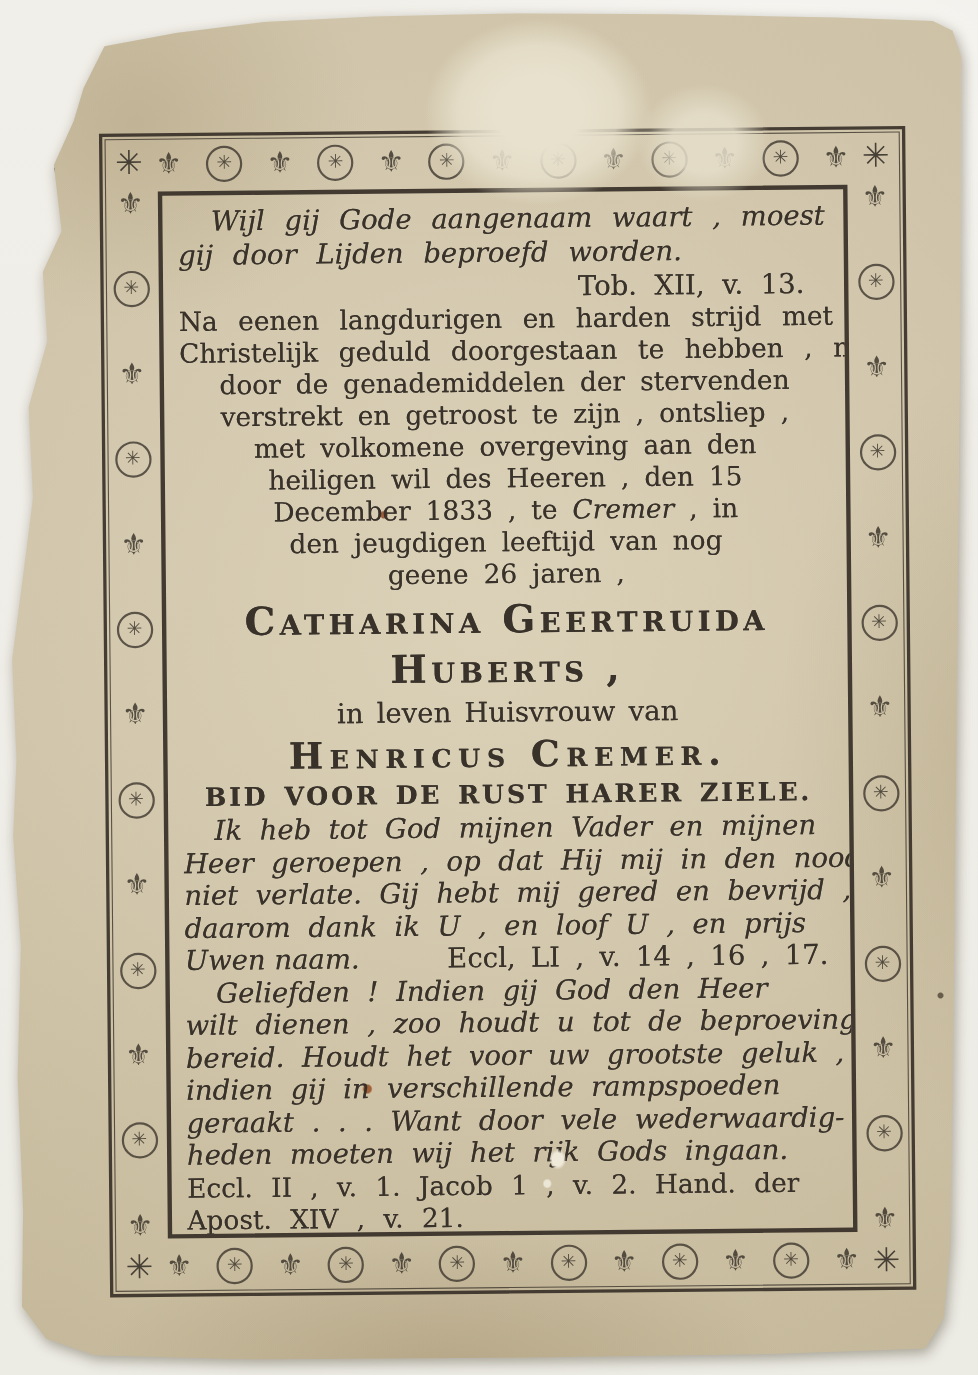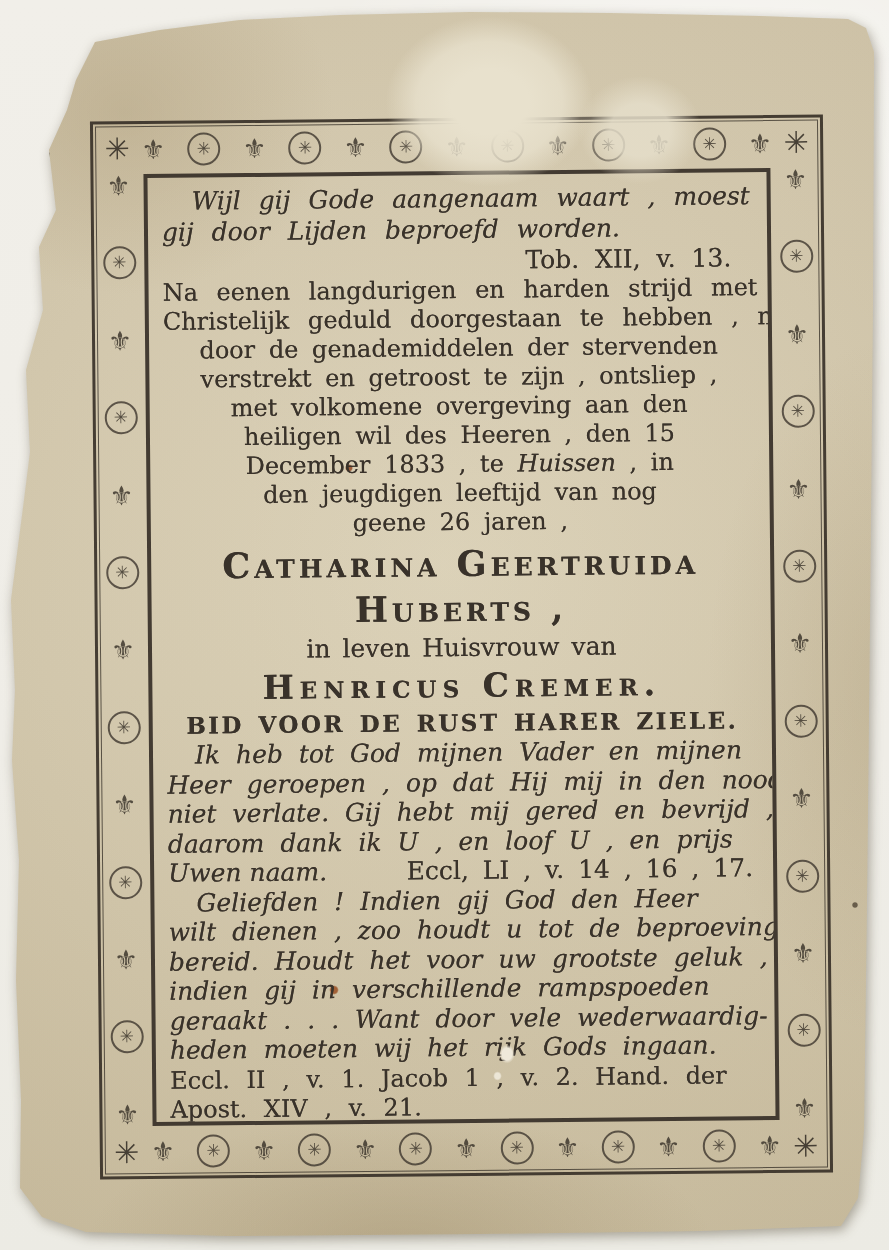--- a/index.html
+++ b/index.html
@@ -187,21 +187,21 @@
                 <div class="line">Na eenen langdurigen en harden strijd met</div>
                 <div class="line">Christelijk geduld doorgestaan te hebben , na</div>
               </div>
             <div class="obit-center">
                 <div class="line">door de genademiddelen der stervenden</div>
                 <div class="line">verstrekt en getroost te zijn , ontsliep ,</div>
                 <div class="line">met volkomene overgeving aan den</div>
                 <div class="line">heiligen wil des Heeren , den 15</div>
               </div>
             <div class="date-line line">
-              <span>December 1833 , te </span><span class="it">Huissen</span><span> , in</span>
+              <span>December 1833 , te </span><span class="it">Cremer</span><span> , in</span>
             </div>
             <div class="obit-center">
                 <div class="line">den jeugdigen leeftijd van nog</div>
                 <div class="line">geene 26 jaren ,</div>
               </div>
           </div>
 
           <div class="name-main">Catharina Geertruida</div>
           <div class="name-main" style="margin-top:0;">Huberts ,</div>
           <div class="relation">in leven Huisvrouw van</div>

